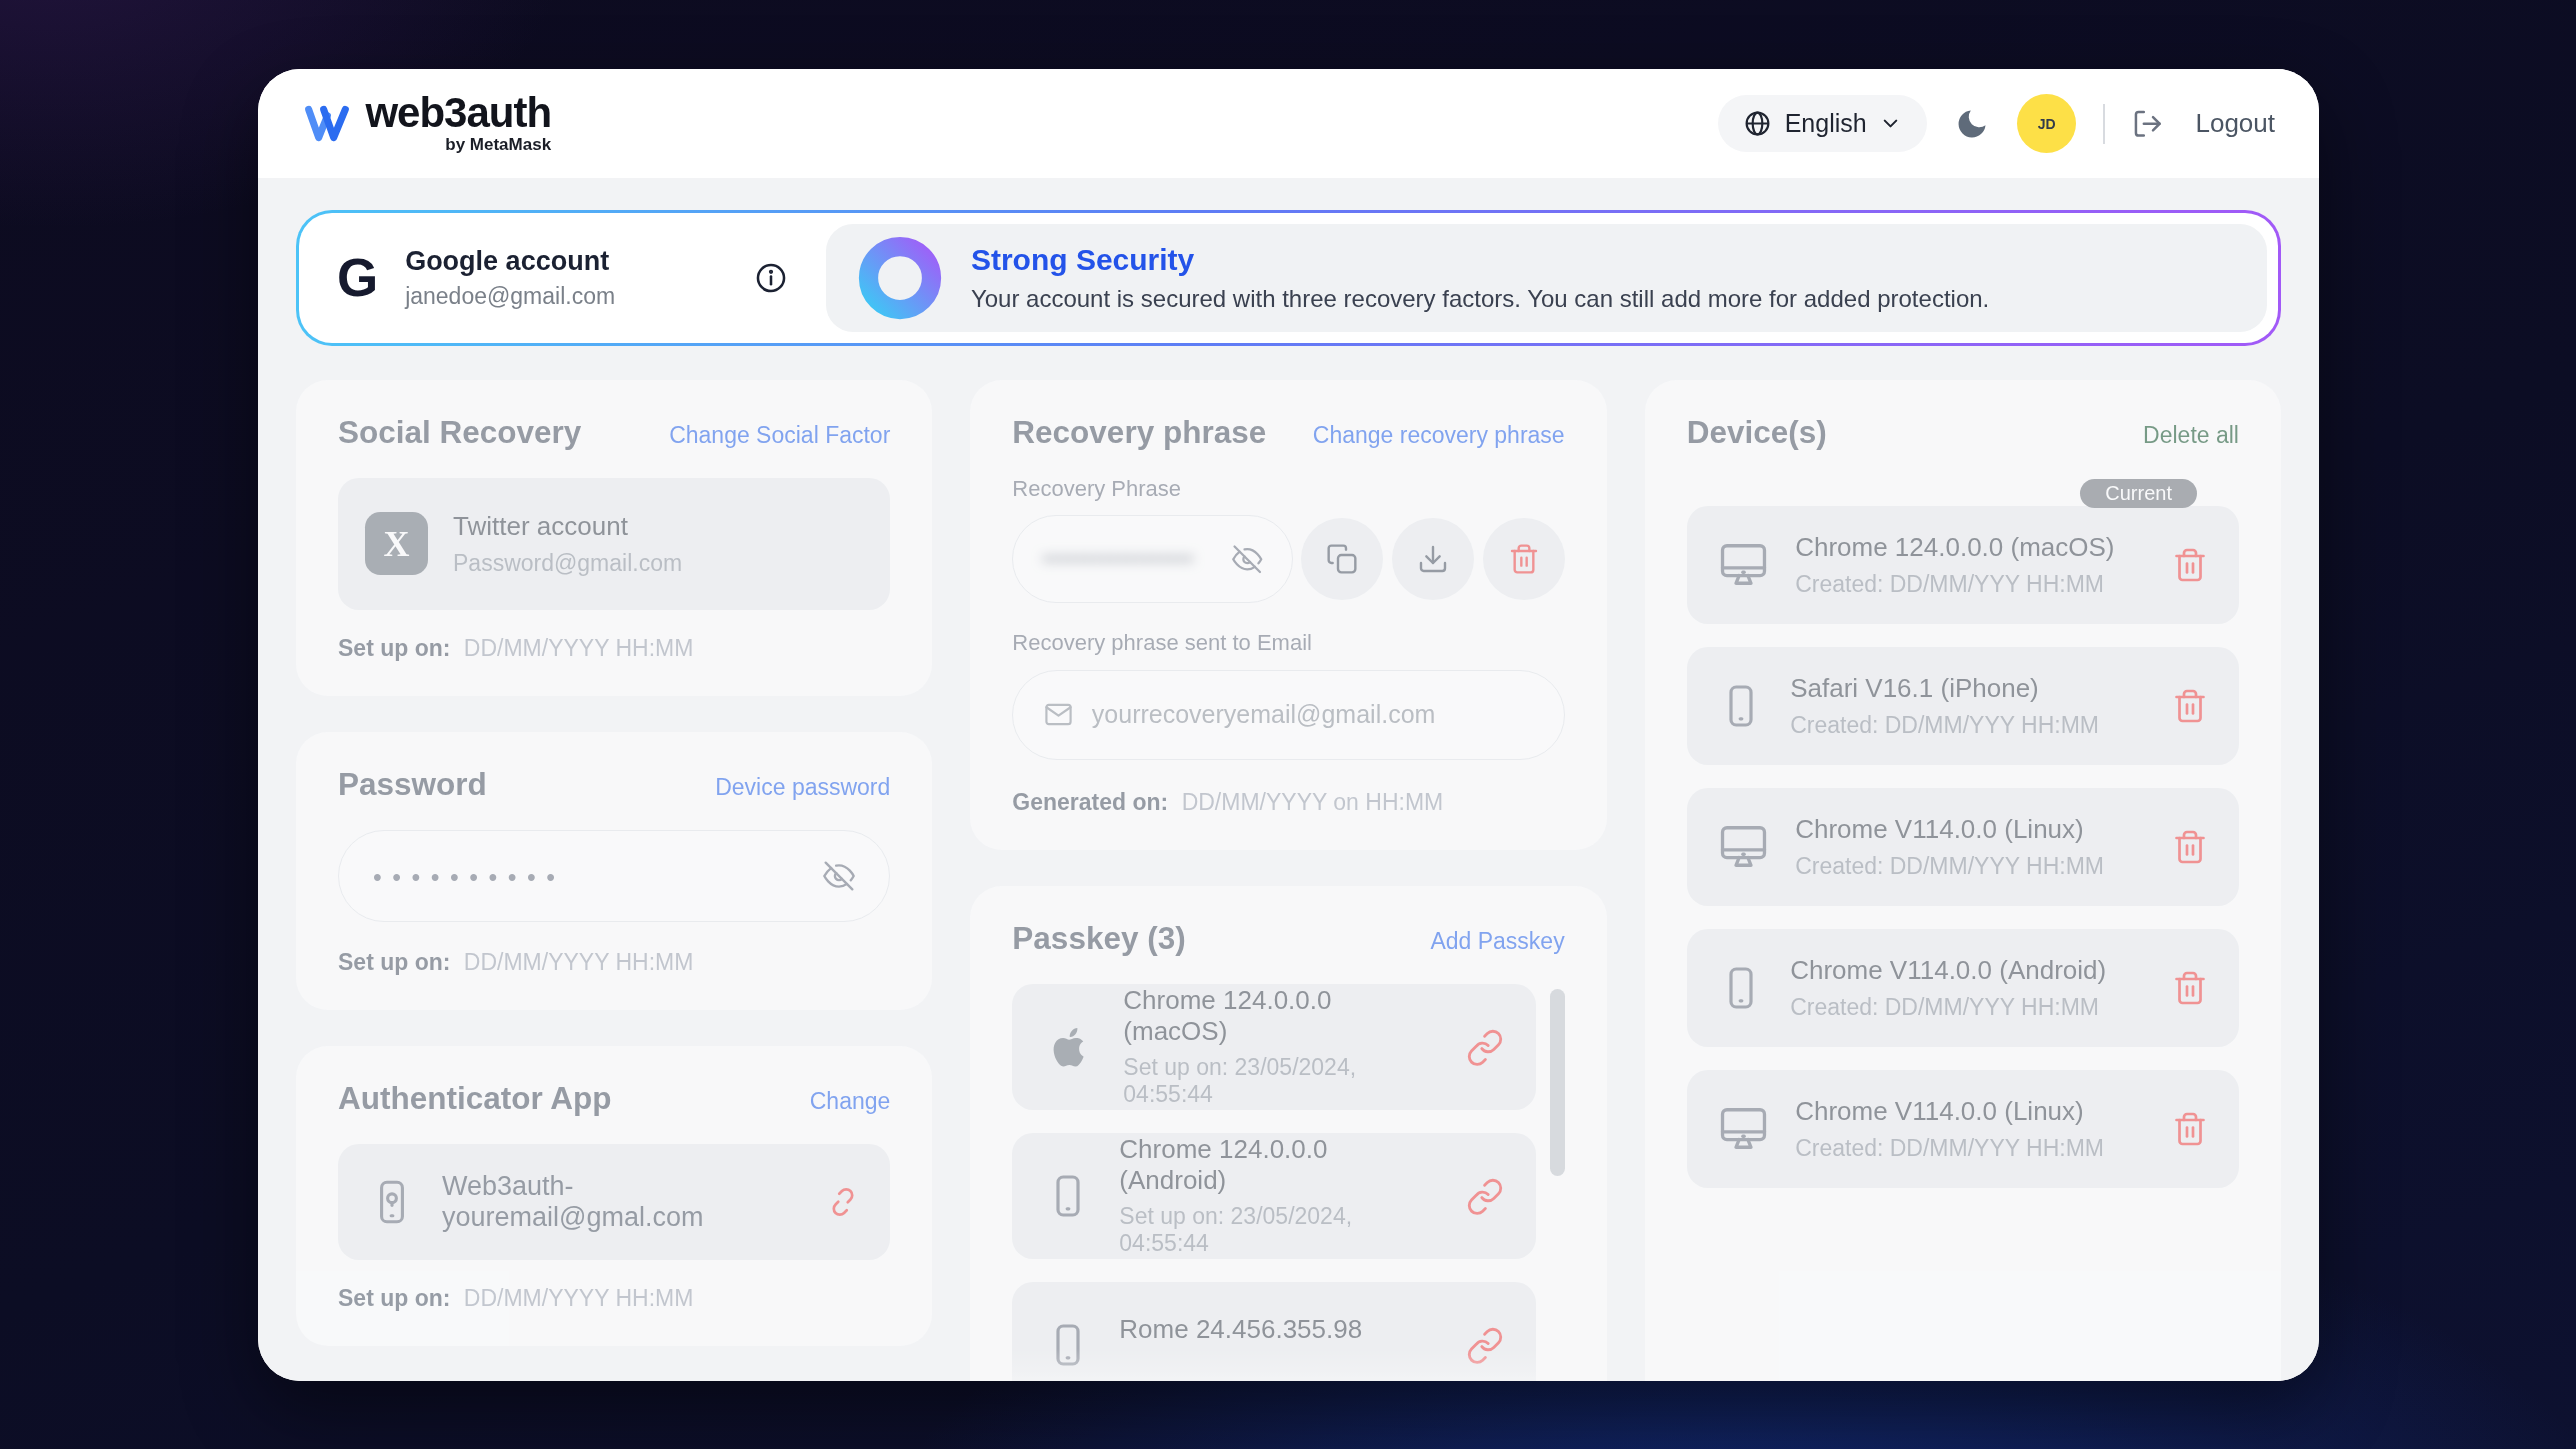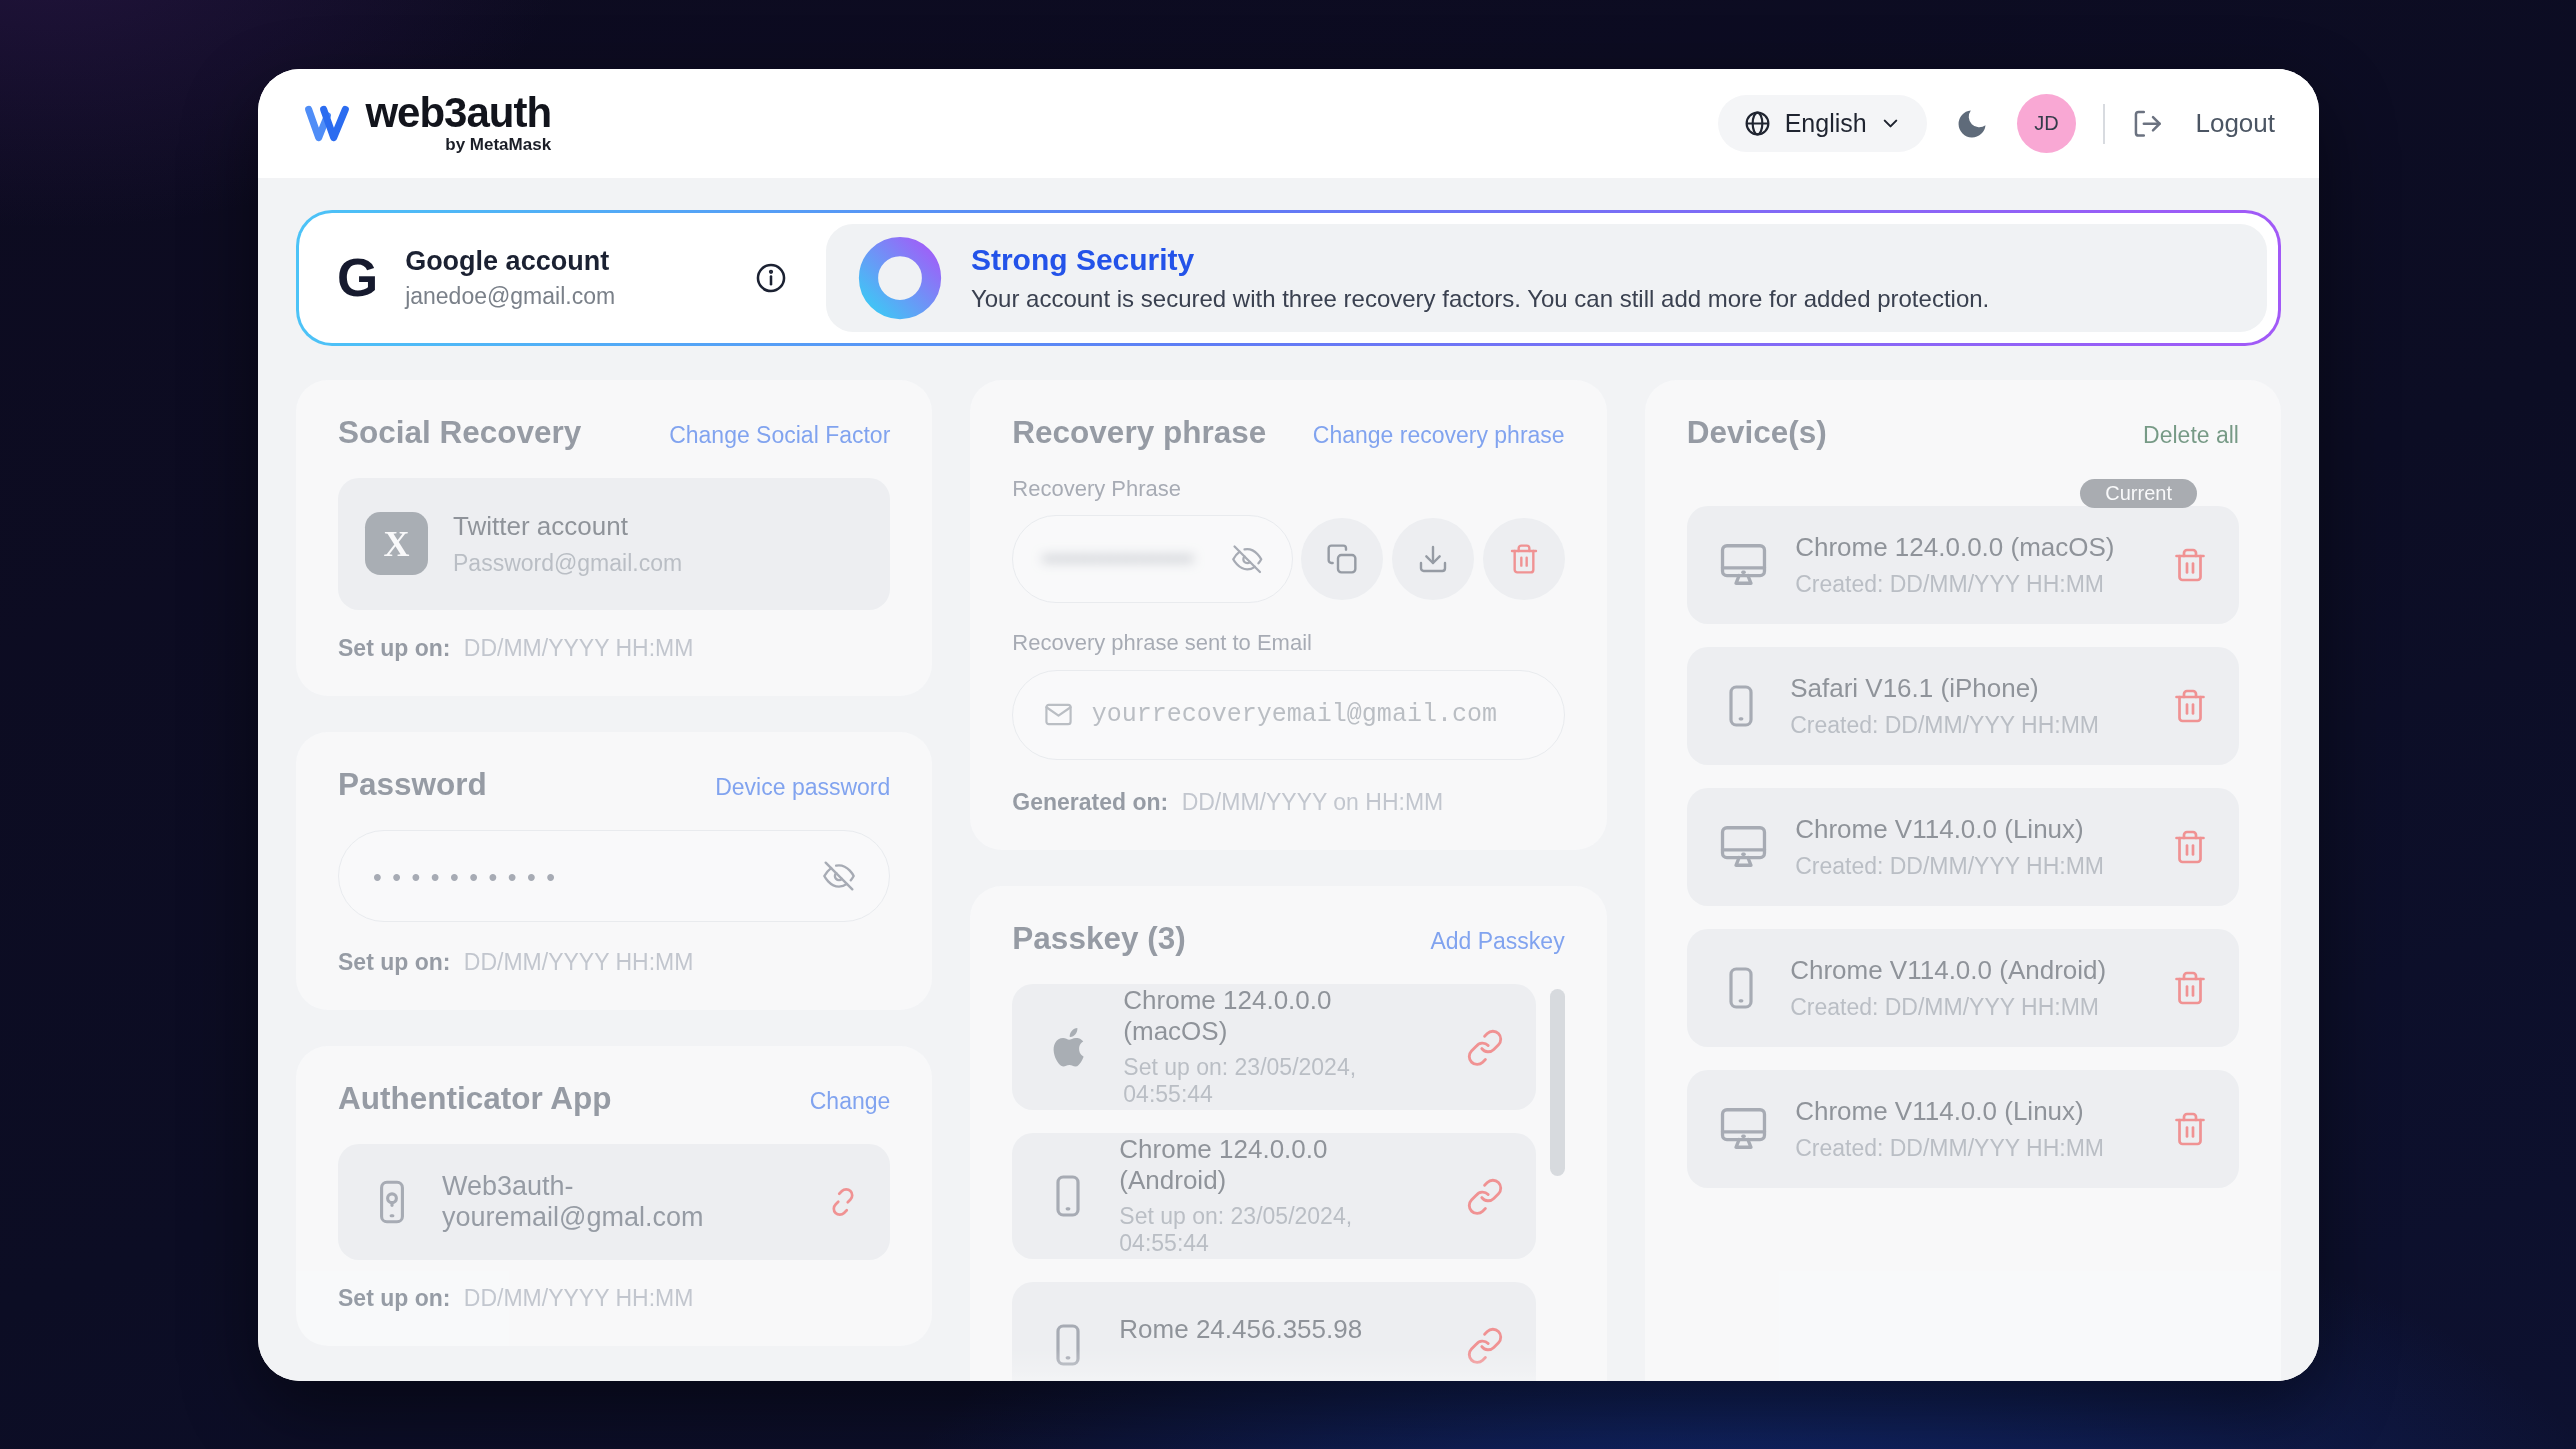--- a/index.html
+++ b/index.html
@@ -20,22 +20,22 @@
   .logo { display:flex; align-items:center; gap:13.4px; }
   .logo-mark { width:50px; height:50px; }
   .logo-texts { display:flex; flex-direction:column; align-items:flex-end;justify-content:space-between; }
   .logo-brand { font-size:42px; font-weight:600; color:#12141c; letter-spacing:-1px; line-height:1; }
   .logo-by { font-size:17px; font-weight:700; color:#1b1e27; margin-top:1.9px; }
   .hdr-right { margin-left:auto; display:flex; align-items:center; gap:27px; }
   .lang-pill { display:flex; align-items:center; gap:12.4px; background:#f4f5f7; border-radius:953px;
     padding:14.3px 25px; cursor:pointer; }
   .lang-pill span { font-size:25px; color:#1f2430; }
   .icon-btn { background:none; border:none; cursor:pointer; display:flex; align-items:center; }
-  .avatar { width:59px; height:59px; border-radius:50%; background:#f9a8d4; display:flex;
-    align-items:center; justify-content:center; font-size:20px; font-weight:400; color:#343c4a; cursor:pointer; }
+  .avatar { width:59px; height:59px; border-radius:50%; background:#fde047; display:flex;
+    align-items:center; justify-content:center; font-size:14px; font-weight:700; color:#343c4a; cursor:pointer; }
   .vdiv { width:1.9px; height:40px; background:#d8dbe0; }
   .logout { display:flex; align-items:center; gap:32px; cursor:pointer; }
   .logout span { font-size:26px; color:#4b5563; }
 
   
   .content { height:1203px; background:#f2f3f5; padding:32px 38px 0 38px; position:relative; }
 
   
   .banner-border { border-radius:36px; padding:2.9px;
     background:linear-gradient(90deg,#4cc3f7 0%, #5d7df5 45%, #a259f7 100%); }
@@ -86,21 +86,21 @@
 
   
   .fld-label { font-size:22px; color:#6b7280; margin-top:25px; }
   .phrase-row { display:flex; gap:8.6px; margin-top:13.4px; align-items:center; }
   .phrase-field { flex:1; height:88px; background:#fff; border:1.9px solid #e2e5e9; border-radius:953px;
     display:flex; align-items:center; padding:0 29px; min-width:0; }
   .phrase-val { font-size:24px; color:#6b7280; filter:blur(5.7px); white-space:nowrap; overflow:hidden; flex:1; }
   .circle-btn { width:82px; height:82px; flex:none; border-radius:50%; background:#e9ebee; border:none;
     display:flex; align-items:center; justify-content:center; cursor:pointer; }
   .email-field { margin-top:13.4px; height:90px; background:#fff; border:1.9px solid #e2e5e9; border-radius:953px;
-    display:flex; align-items:center; gap:19px; padding:0 30.5px;font-family:Liberation Mono, monospace; }
+    display:flex; align-items:center; gap:19px; padding:0 30.5px; }
   .email-field span { font-size:25px; color:#8d939c; }
 
   
   .card.passkey { flex:1; overflow:hidden; position:relative; padding-bottom:0; }
   .pk-list { margin-top:27px; position:relative; padding-right:29px; }
   .pk-tile { height:126px; padding:0 32px; gap:27px; margin-bottom:23px; }
   .pk-texts { min-height:61px; }
   .pk-tile .chain { margin-left:auto; }
   .pk-fade { position:absolute; left:0; right:0; bottom:0; height:82px;
     background:linear-gradient(rgba(253,253,254,0), #fdfdfe 80%); pointer-events:none; }

